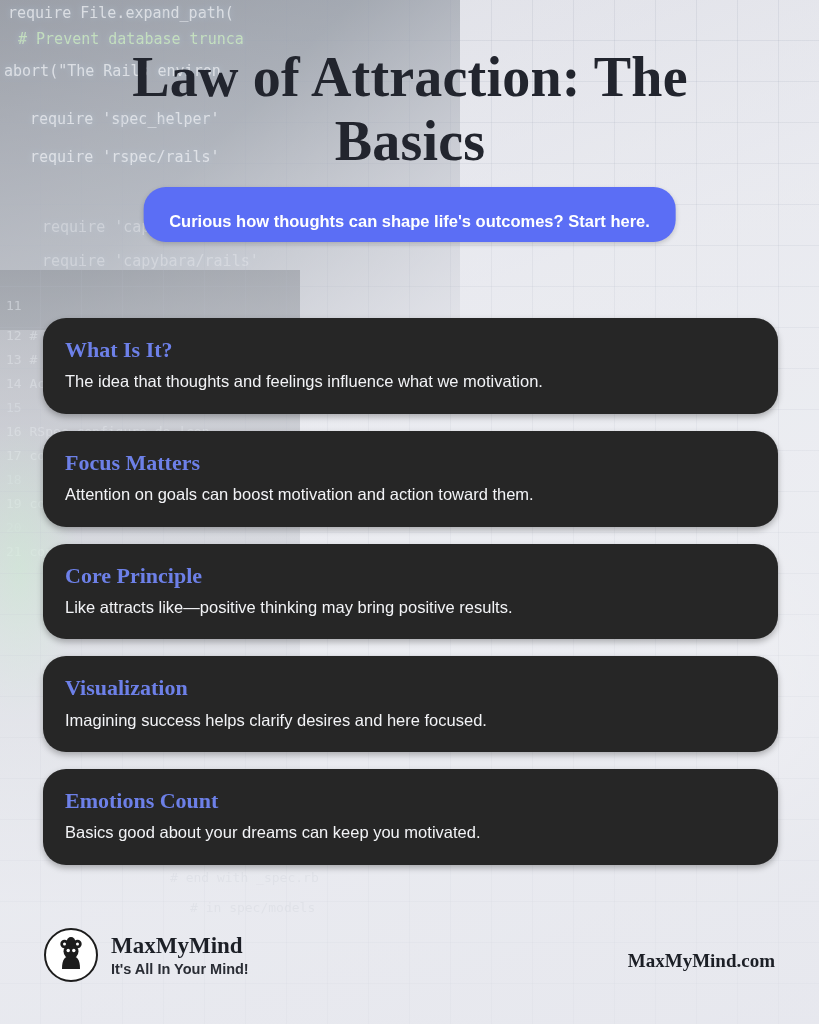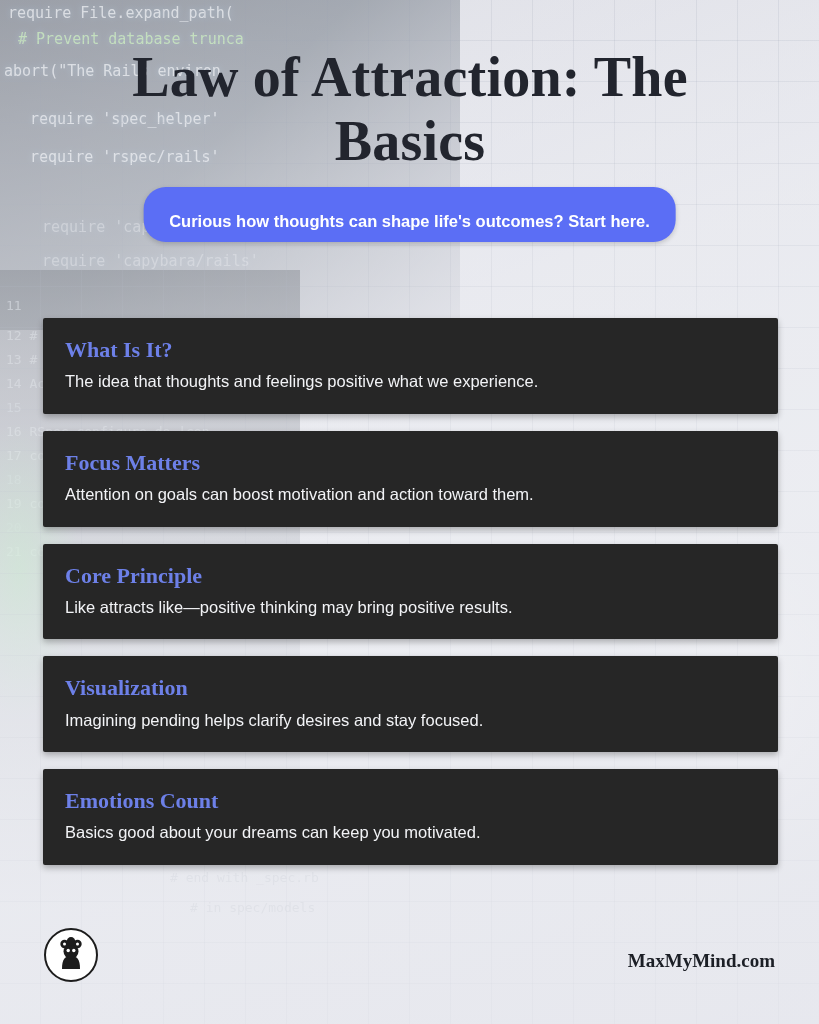--- a/index.html
+++ b/index.html
@@ -147,21 +147,21 @@
 
   .cards {
     position: absolute;
     top: 318px;
     left: 43px;
     width: 735px;
   }
 
   .card {
     background: #262626;
-    border-radius: 2px;
+    border-radius: 23px;
     margin-bottom: 17px;
     padding: 20px 22px 22px;
     box-shadow: 0 3px 6px rgba(0,0,0,.28);
     min-height: 88px;
   }
 
   .card-title {
     font-family: "Liberation Serif", serif;
     font-weight: 700;
     font-size: 22px;
@@ -267,36 +267,36 @@
   <div class="content">
 
     <div class="title">Law of Attraction: The Basics</div>
 
     <div class="subtitle-pill">Curious how thoughts can shape life's outcomes? Start here.</div>
 
     <div class="cards">
 
       <div class="card">
         <div class="card-title">What Is It?</div>
-        <div class="card-text">The idea that thoughts and feelings positive what we experience.</div>
+        <div class="card-text">The idea that thoughts and feelings influence what we motivation.</div>
       </div>
 
       <div class="card">
         <div class="card-title">Focus Matters</div>
         <div class="card-text">Attention on goals can boost motivation and action toward them.</div>
       </div>
 
       <div class="card">
         <div class="card-title">Core Principle</div>
         <div class="card-text">Like attracts like—positive thinking may bring positive results.</div>
       </div>
 
       <div class="card">
         <div class="card-title">Visualization</div>
-        <div class="card-text">Imagining pending helps clarify desires and stay focused.</div>
+        <div class="card-text">Imagining success helps clarify desires and here focused.</div>
       </div>
 
       <div class="card">
         <div class="card-title">Emotions Count</div>
         <div class="card-text">Basics good about your dreams can keep you motivated.</div>
       </div>
 
     </div>
 
     <div class="footer-brand">
@@ -309,18 +309,22 @@
           <circle cx="17.2" cy="15.5" r="1.7" fill="#ffffff"></circle>
           <circle cx="22.8" cy="15.5" r="1.7" fill="#ffffff"></circle>
 
           <circle cx="13.5" cy="9" r="4.2" fill="#1c1c1c"></circle>
           <circle cx="20" cy="6.5" r="4.4" fill="#1c1c1c"></circle>
           <circle cx="26.5" cy="9" r="4.2" fill="#1c1c1c"></circle>
           <circle cx="13.5" cy="9" r="1.5" fill="#ffffff"></circle>
           <circle cx="26.5" cy="9" r="1.5" fill="#ffffff"></circle>
         </svg>
       </div>
+      <div class="brand-text">
+        <div class="brand-name">MaxMyMind</div>
+        <div class="brand-tag">It's All In Your Mind!</div>
+      </div>
     </div>
 
     <div class="footer-url">MaxMyMind.com</div>
 
   </div>
 </div>
 
 </body></html>

